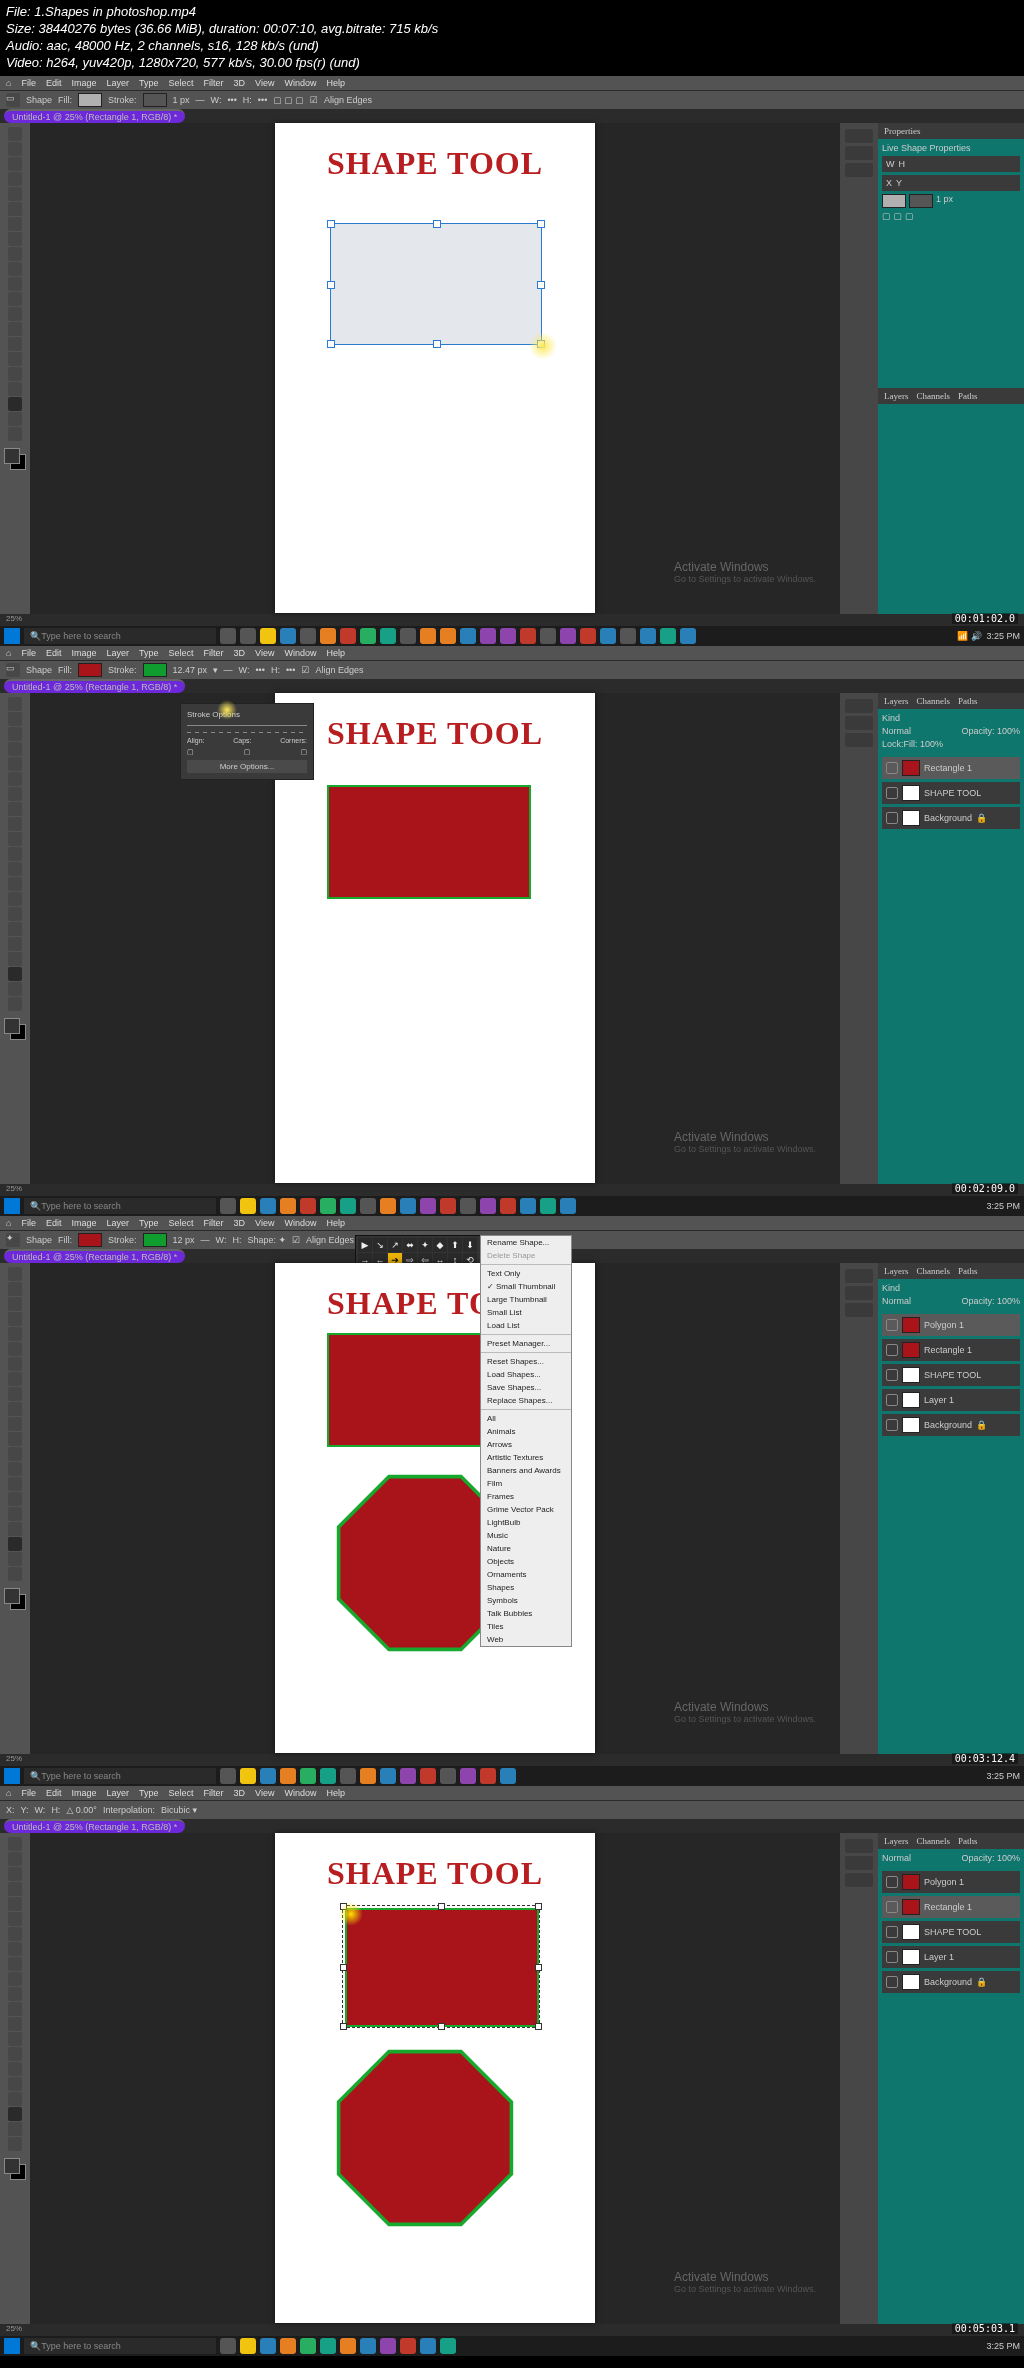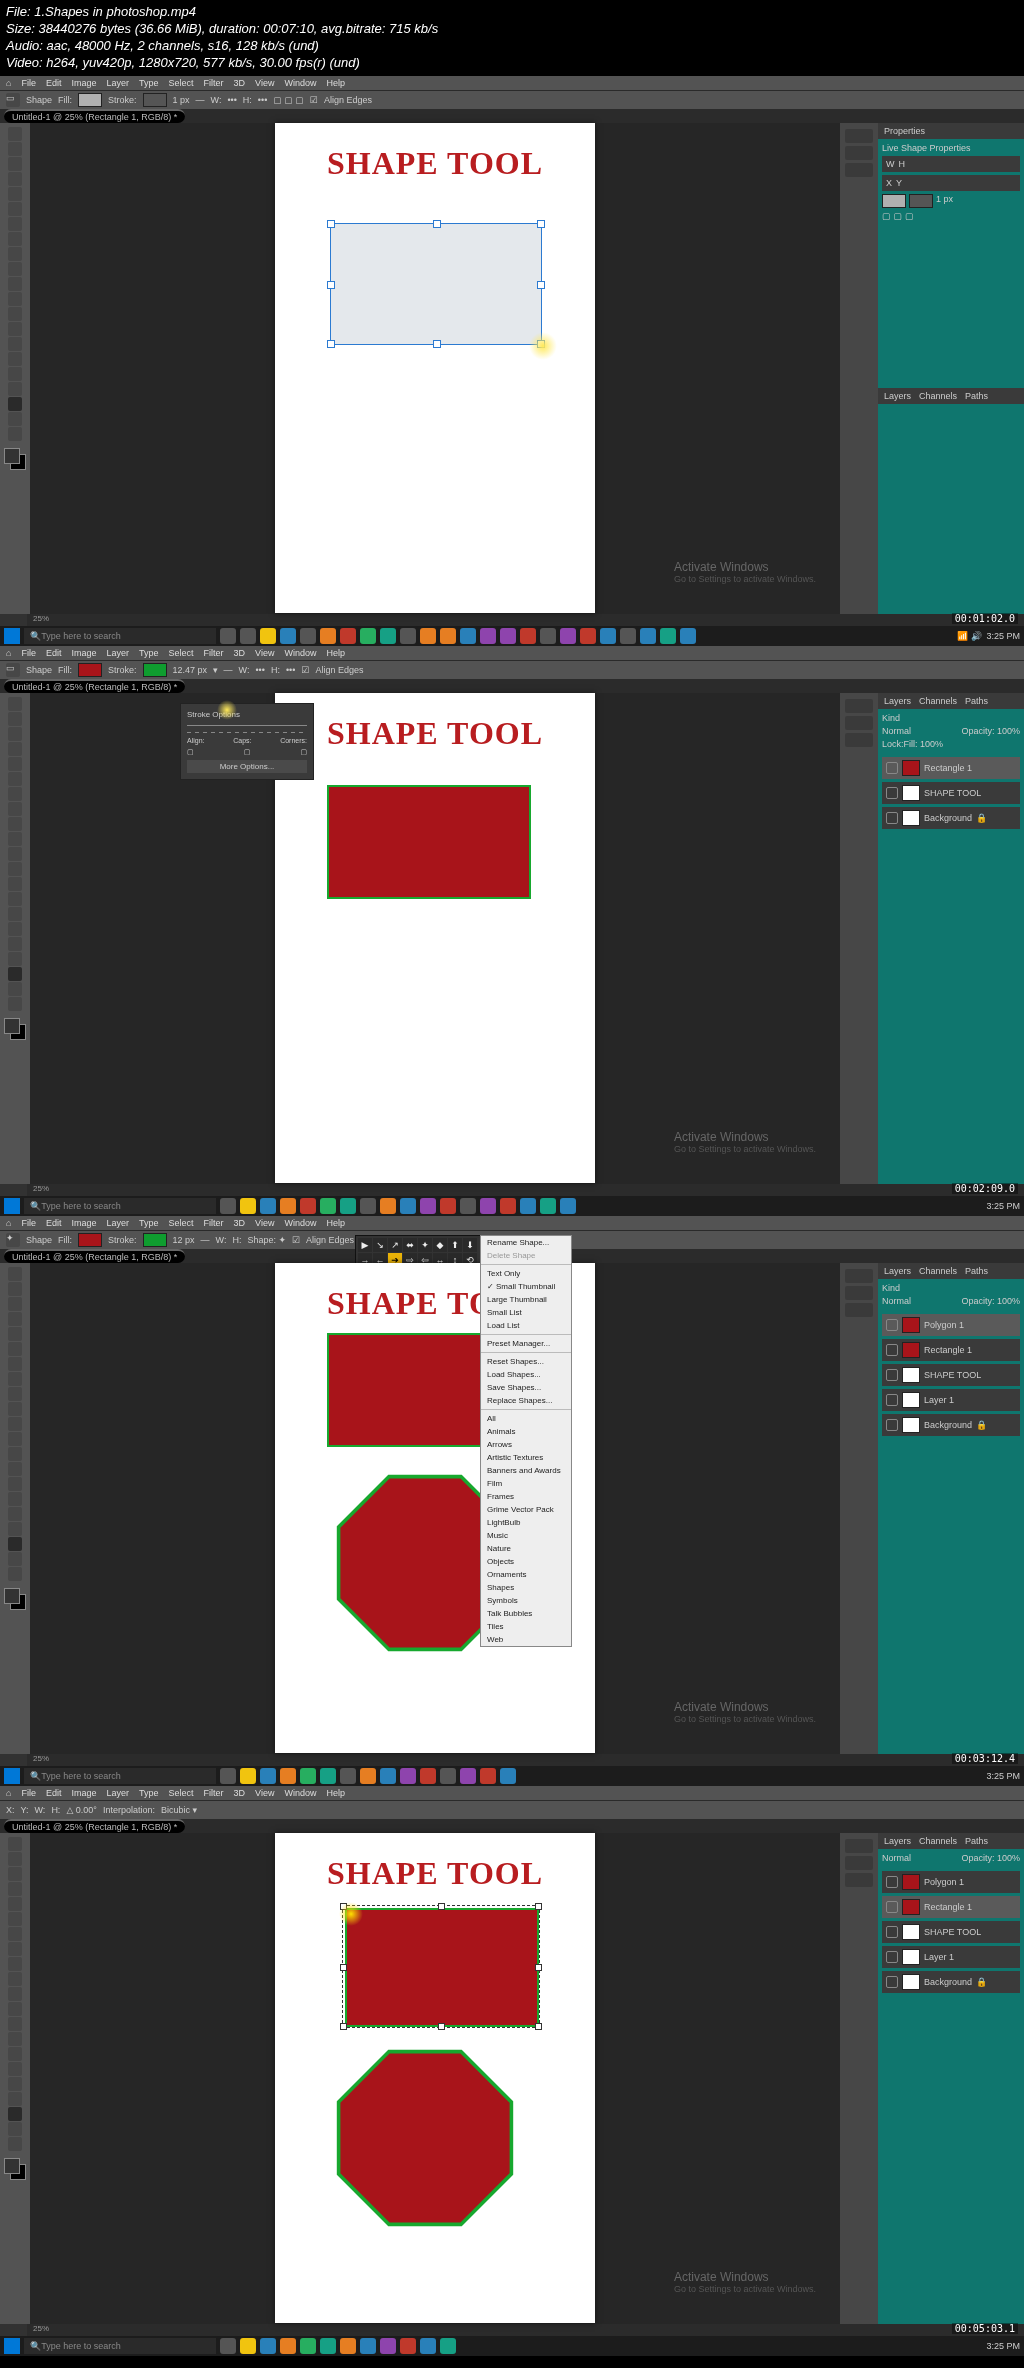--- a/index.html
+++ b/index.html
@@ -59,21 +59,21 @@
   .stroke-none { background: #555; }
   .tab-strip {
     background: #2b2b2b;
     height: 14px;
     display: flex;
     align-items: center;
     padding: 0 4px;
     font-size: 9px;
     color: #bbb;
   }
-  .tab { background: #000000; padding: 1px 8px; border-top: 2px solid #666; border-radius: 7px; }
+  .tab { background: #6d28d9; padding: 1px 8px; border-top: 2px solid #666; border-radius: 7px; }
   .main-row {
     flex: 1;
     display: flex;
     background: #1a1a1a;
     min-height: 0;
   }
   .toolbar {
     width: 30px;
     background: #535353;
     display: flex;
@@ -148,31 +148,31 @@
     display:flex; flex-direction:column;
     font-size:9px;
   }
   .narrow-stack { width:38px; background:#474747; display:flex; flex-direction:column; gap:3px; align-items:center; padding-top:6px;}
   .mini-panel { width:28px; height:14px; background:#3a3a3a; border-radius:2px;}
   .panel-hdr {
     background:#3a3a3a;
     padding:3px 6px;
     font-size:9px;
     color:#ccc;
-    display:flex; gap:8px;
+    display:flex; gap:8px;font-family:Liberation Serif, serif;
   }
   .panel-body { background:#0f766e; flex:1; padding:4px; display:flex; flex-direction:column; gap:3px;}
   .layer-row {
     background:#3a3a3a; padding:3px 4px; display:flex; align-items:center; gap:4px;
     color:#ccc; font-size:9px;
   }
   .layer-row.sel { background:#5a5a5a; }
   .eye { width:10px; height:10px; border:1px solid #888; border-radius:2px;}
   .thumb { width:16px; height:14px; background:#fff; border:1px solid #222;}
-  .status-bar { height:12px; background:#2b2b2b; font-size:8px; color:#999; padding:0 6px;margin-left:27px;}
+  .status-bar { height:12px; background:#2b2b2b; font-size:8px; color:#999; padding:0 6px;}
   .watermark {
     position:absolute; right:24px; bottom:30px;
     color:#666; font-size:12px;
   }
   .watermark .sub { font-size:9px; color:#555; }
   .taskbar {
     height:20px; background:#1c1c1c; display:flex; align-items:center; gap:4px; padding:0 4px;
     font-size:9px; color:#ccc;
   }
   .win-start { width:16px; height:16px; background:#0078d7; }

